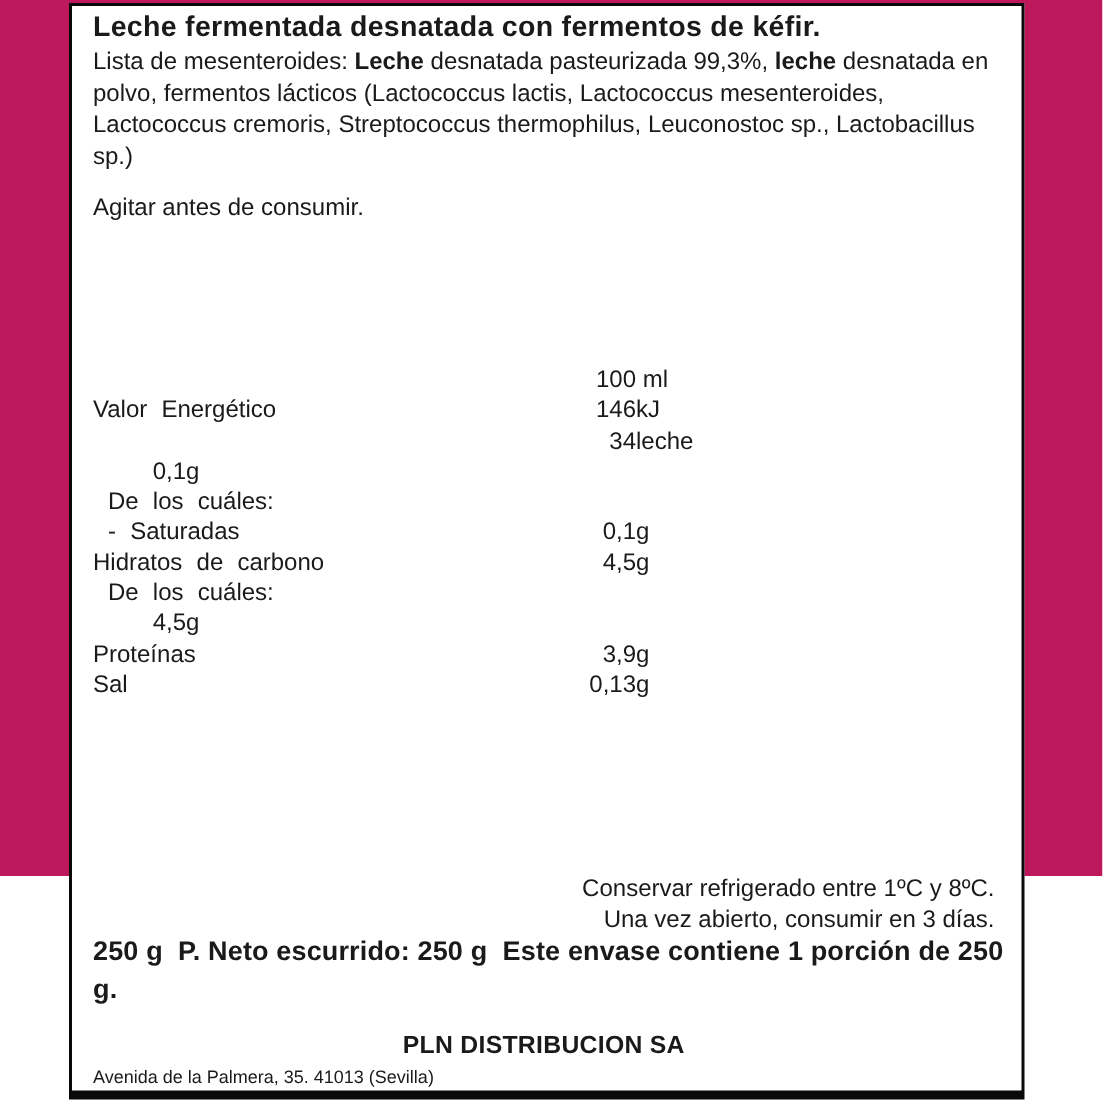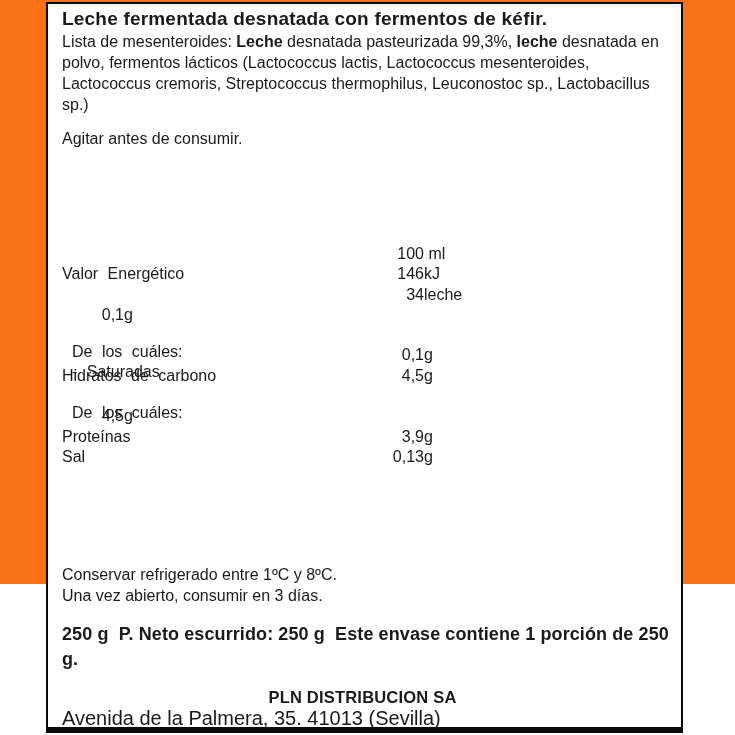--- a/index.html
+++ b/index.html
@@ -3,21 +3,21 @@
 <meta charset="utf-8">
 <style>
   * { margin: 0; padding: 0; box-sizing: border-box; }
   html, body {
     width: 735px; height: 735px;
     background: #ffffff;
     font-family: "Liberation Sans", "DejaVu Sans", sans-serif;
     color: #1a1a1a;
     overflow: hidden;
   }
-  .page { position: relative; width: 735px; height: 584px; background: #f97316; }
+  .page { position: relative; width: 735px; height: 584px; background: #be185d; }
 
   .label-box {
     position: absolute;
     left: 46px; top: 2px;
     width: 637px; height: 731px;
     background: #fff;
     border: 2px solid #0a0a0a;
     border-bottom-width: 6px;
   }
 
@@ -39,45 +39,45 @@
   .ingredients b { font-weight: bold; }
 
   .agitar {
     top: 124px;
     font-size: 16px; line-height: 21px;
   }
 
   .nutrition { top: 240px; font-size: 16px; }
   .nrow { display: flex; line-height: 20.3px; height: 20.3px; }
   .nlabel { width: 300px; word-spacing: 5px; }
-  .indent .nlabel { padding-left: 10px; margin-top: 17px; }
+  .indent .nlabel { padding-left: 10px; }
   .nnum { width: 62px; text-align: right; white-space: pre; }
   .nunit { text-align: center; white-space: pre; }
 
-  .storage { top: 560px; font-size: 16px; line-height: 21px; }
+  .storage { top: 578px; font-size: 16px; line-height: 21px; text-align: right; }
 
   .netweight {
     top: 618px;
     font-size: 18px; font-weight: bold;
     line-height: 25px;
     width: 614px;
     white-space: pre-wrap;
     letter-spacing: 0.1px;
   }
 
   .distributor-name {
     top: 683px;
     font-size: 16.5px; font-weight: bold;
     line-height: 21px;
     letter-spacing: 0.2px;
     text-align: center;
   }
   .distributor-address {
     top: 704px;
-    font-size: 20px; line-height: 21px;
+    font-size: 12px; line-height: 21px;
   }
 </style>
 </head>
 <body>
 
 <div class="page">
   <div class="label-box">
 
     <div class="blk title">Leche fermentada desnatada con fermentos de kéfir.</div>
 

